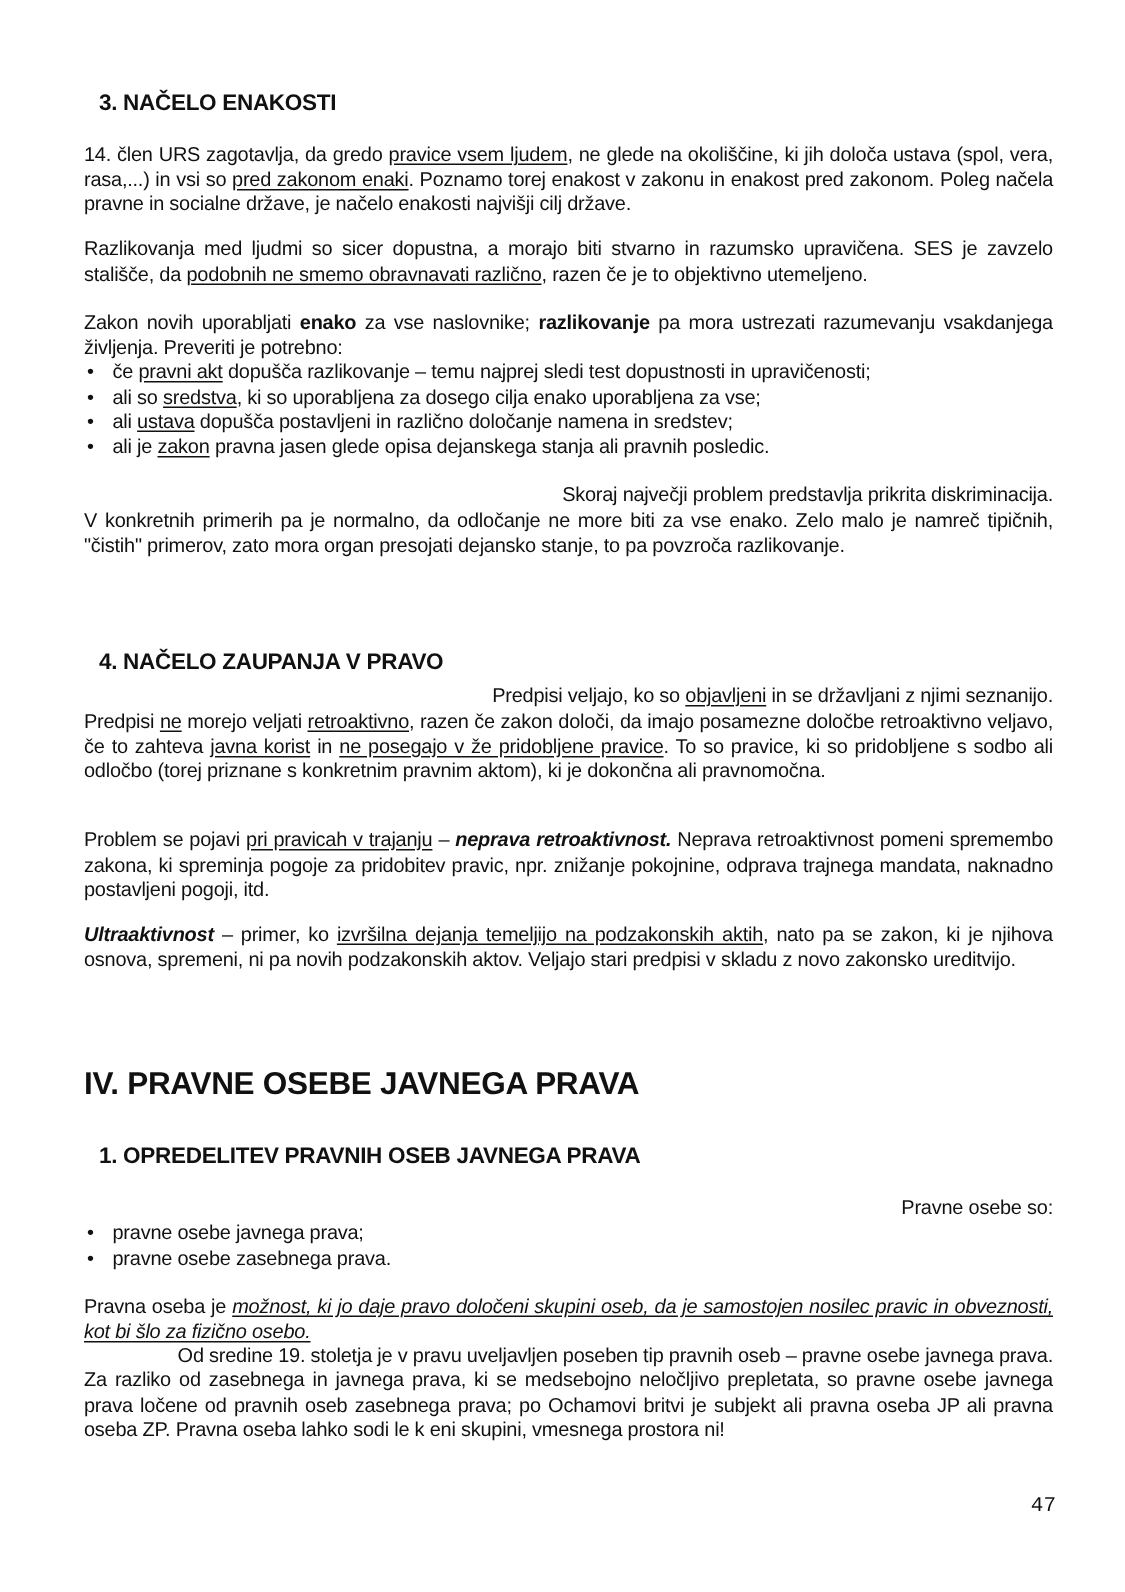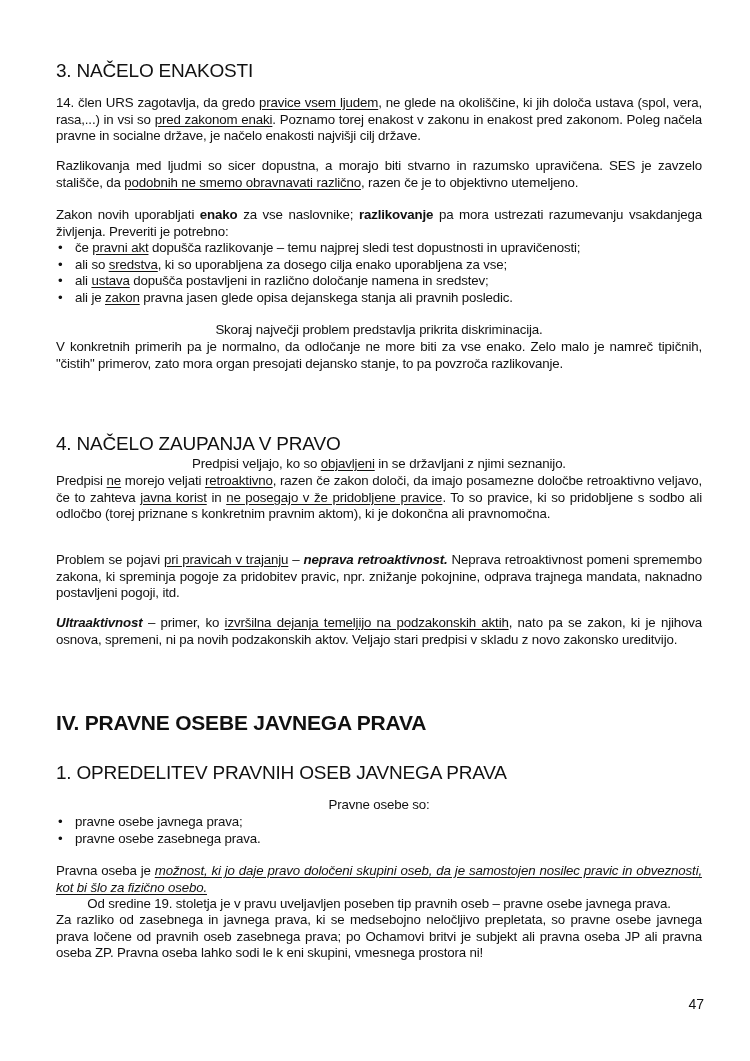--- a/index.html
+++ b/index.html
@@ -1,28 +1,28 @@
 <!DOCTYPE html>
 <html><head>
   <meta charset="utf-8">
   <style>
     html, body { margin:0; padding:0; background:#ffffff; }
     body { width:750px; height:1061px; position:relative; overflow:hidden;
            font-family:"Liberation Sans", sans-serif; color:#111; }
     .page { position:absolute; left:56px; top:0; width:646px; }
-    .h2 { position:absolute; left:0; font-weight:normal; font-size:19px; letter-spacing:-0.2px; }
+    .h2 { position:absolute; left:10px; font-weight:bold; font-size:15px; letter-spacing:-0.2px; }
     .h1 { position:absolute; left:0; font-weight:bold; font-size:21px; letter-spacing:-0.2px; }
     .p { position:absolute; left:0; width:646px; font-size:13.3px; line-height:16.6px;
          text-align:justify; letter-spacing:-0.15px; }
-    .p.last-left { text-align:center; }
+    .p.last-left { text-align:right; }
     u { text-decoration:underline; text-underline-offset:2px; }
     ul { margin:0; padding:0; list-style:none; }
     li { position:relative; padding-left:19px; font-size:13.3px; line-height:16.6px; letter-spacing:-0.15px; }
     li .bullet { position:absolute; left:2px; top:0; }
-    .pnum { position:absolute; right:46px; top:996px; font-family:Liberation Sans, sans-serif; font-size:14px; }
+    .pnum { position:absolute; right:46px; top:996px; font-family:Liberation Mono, monospace; font-size:14px; }
   </style>
 </head>
 <body>
 
 <div class="page">
 
   <div class="h2" style="top:60px;">3. NAČELO ENAKOSTI</div>
 
   <div class="p" style="top:95px;"><span>14. člen URS zagotavlja, da gredo </span><u>pravice vsem ljudem</u><span>, ne glede na okoliščine, ki jih določa ustava (spol, vera, rasa,...) in vsi so </span><u>pred zakonom enaki</u><span>. Poznamo torej enakost v zakonu in enakost pred zakonom. Poleg načela pravne in socialne države, je načelo enakosti najvišji cilj države.</span></div>
 

